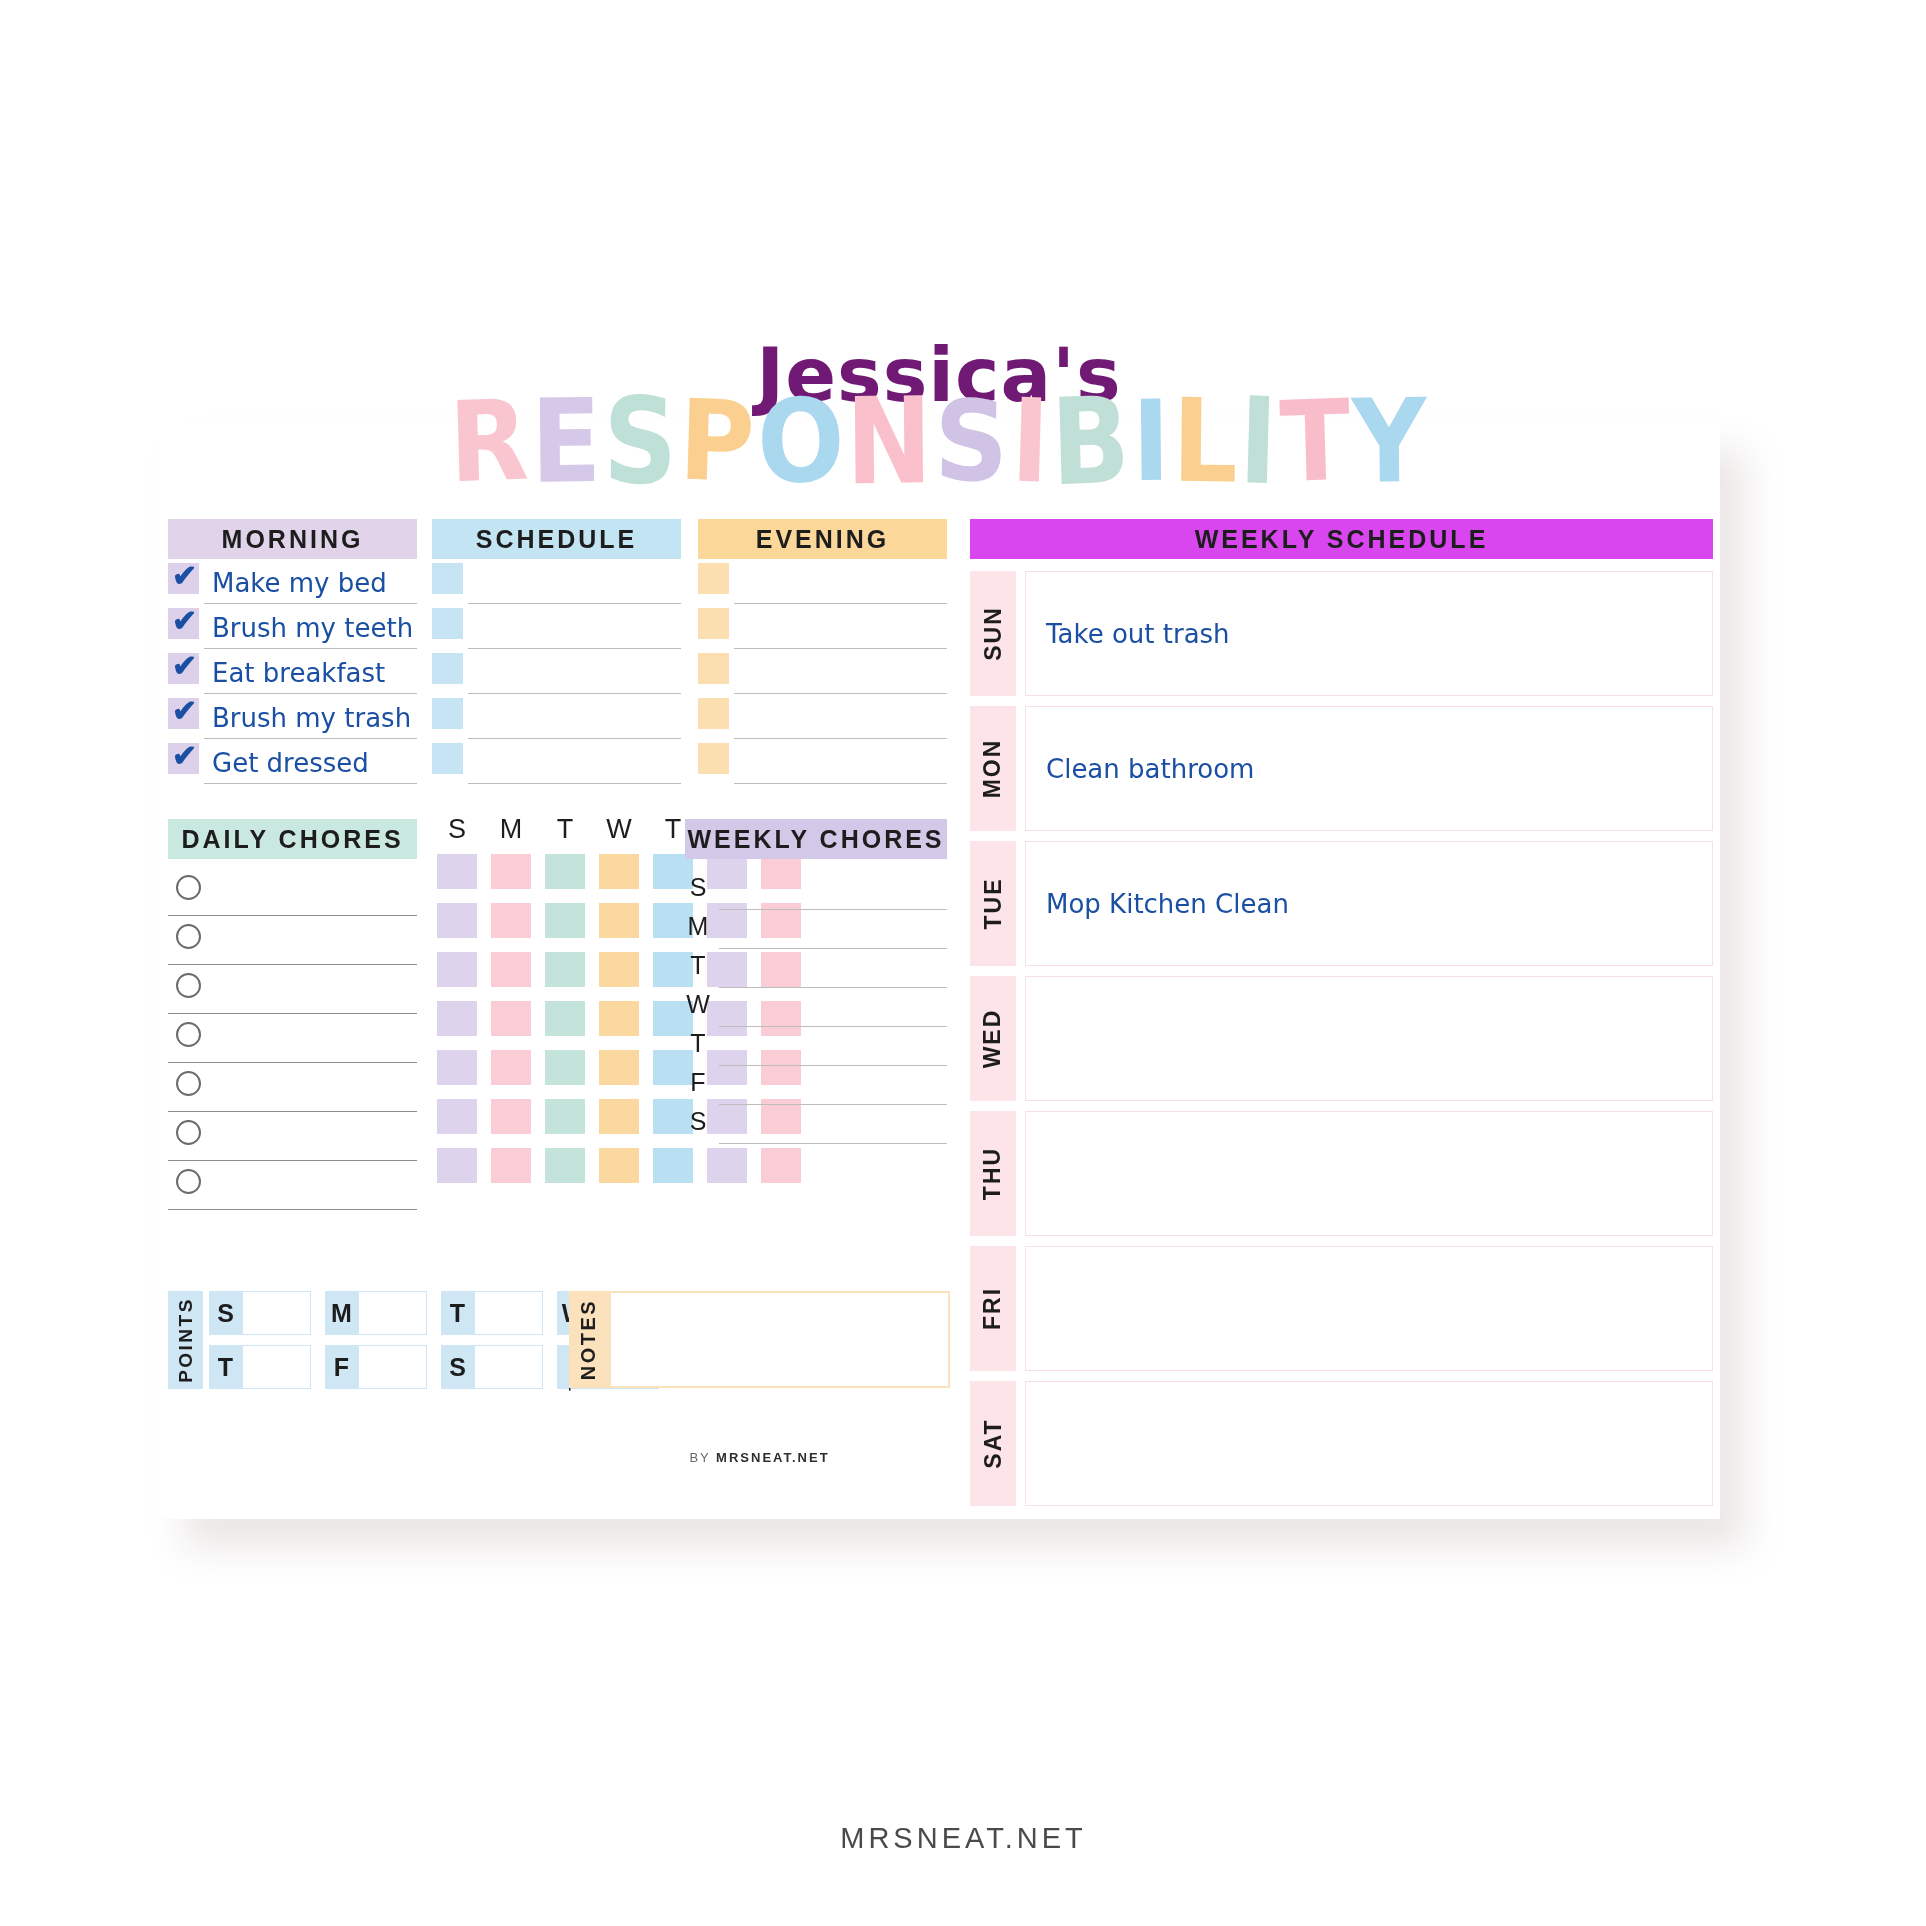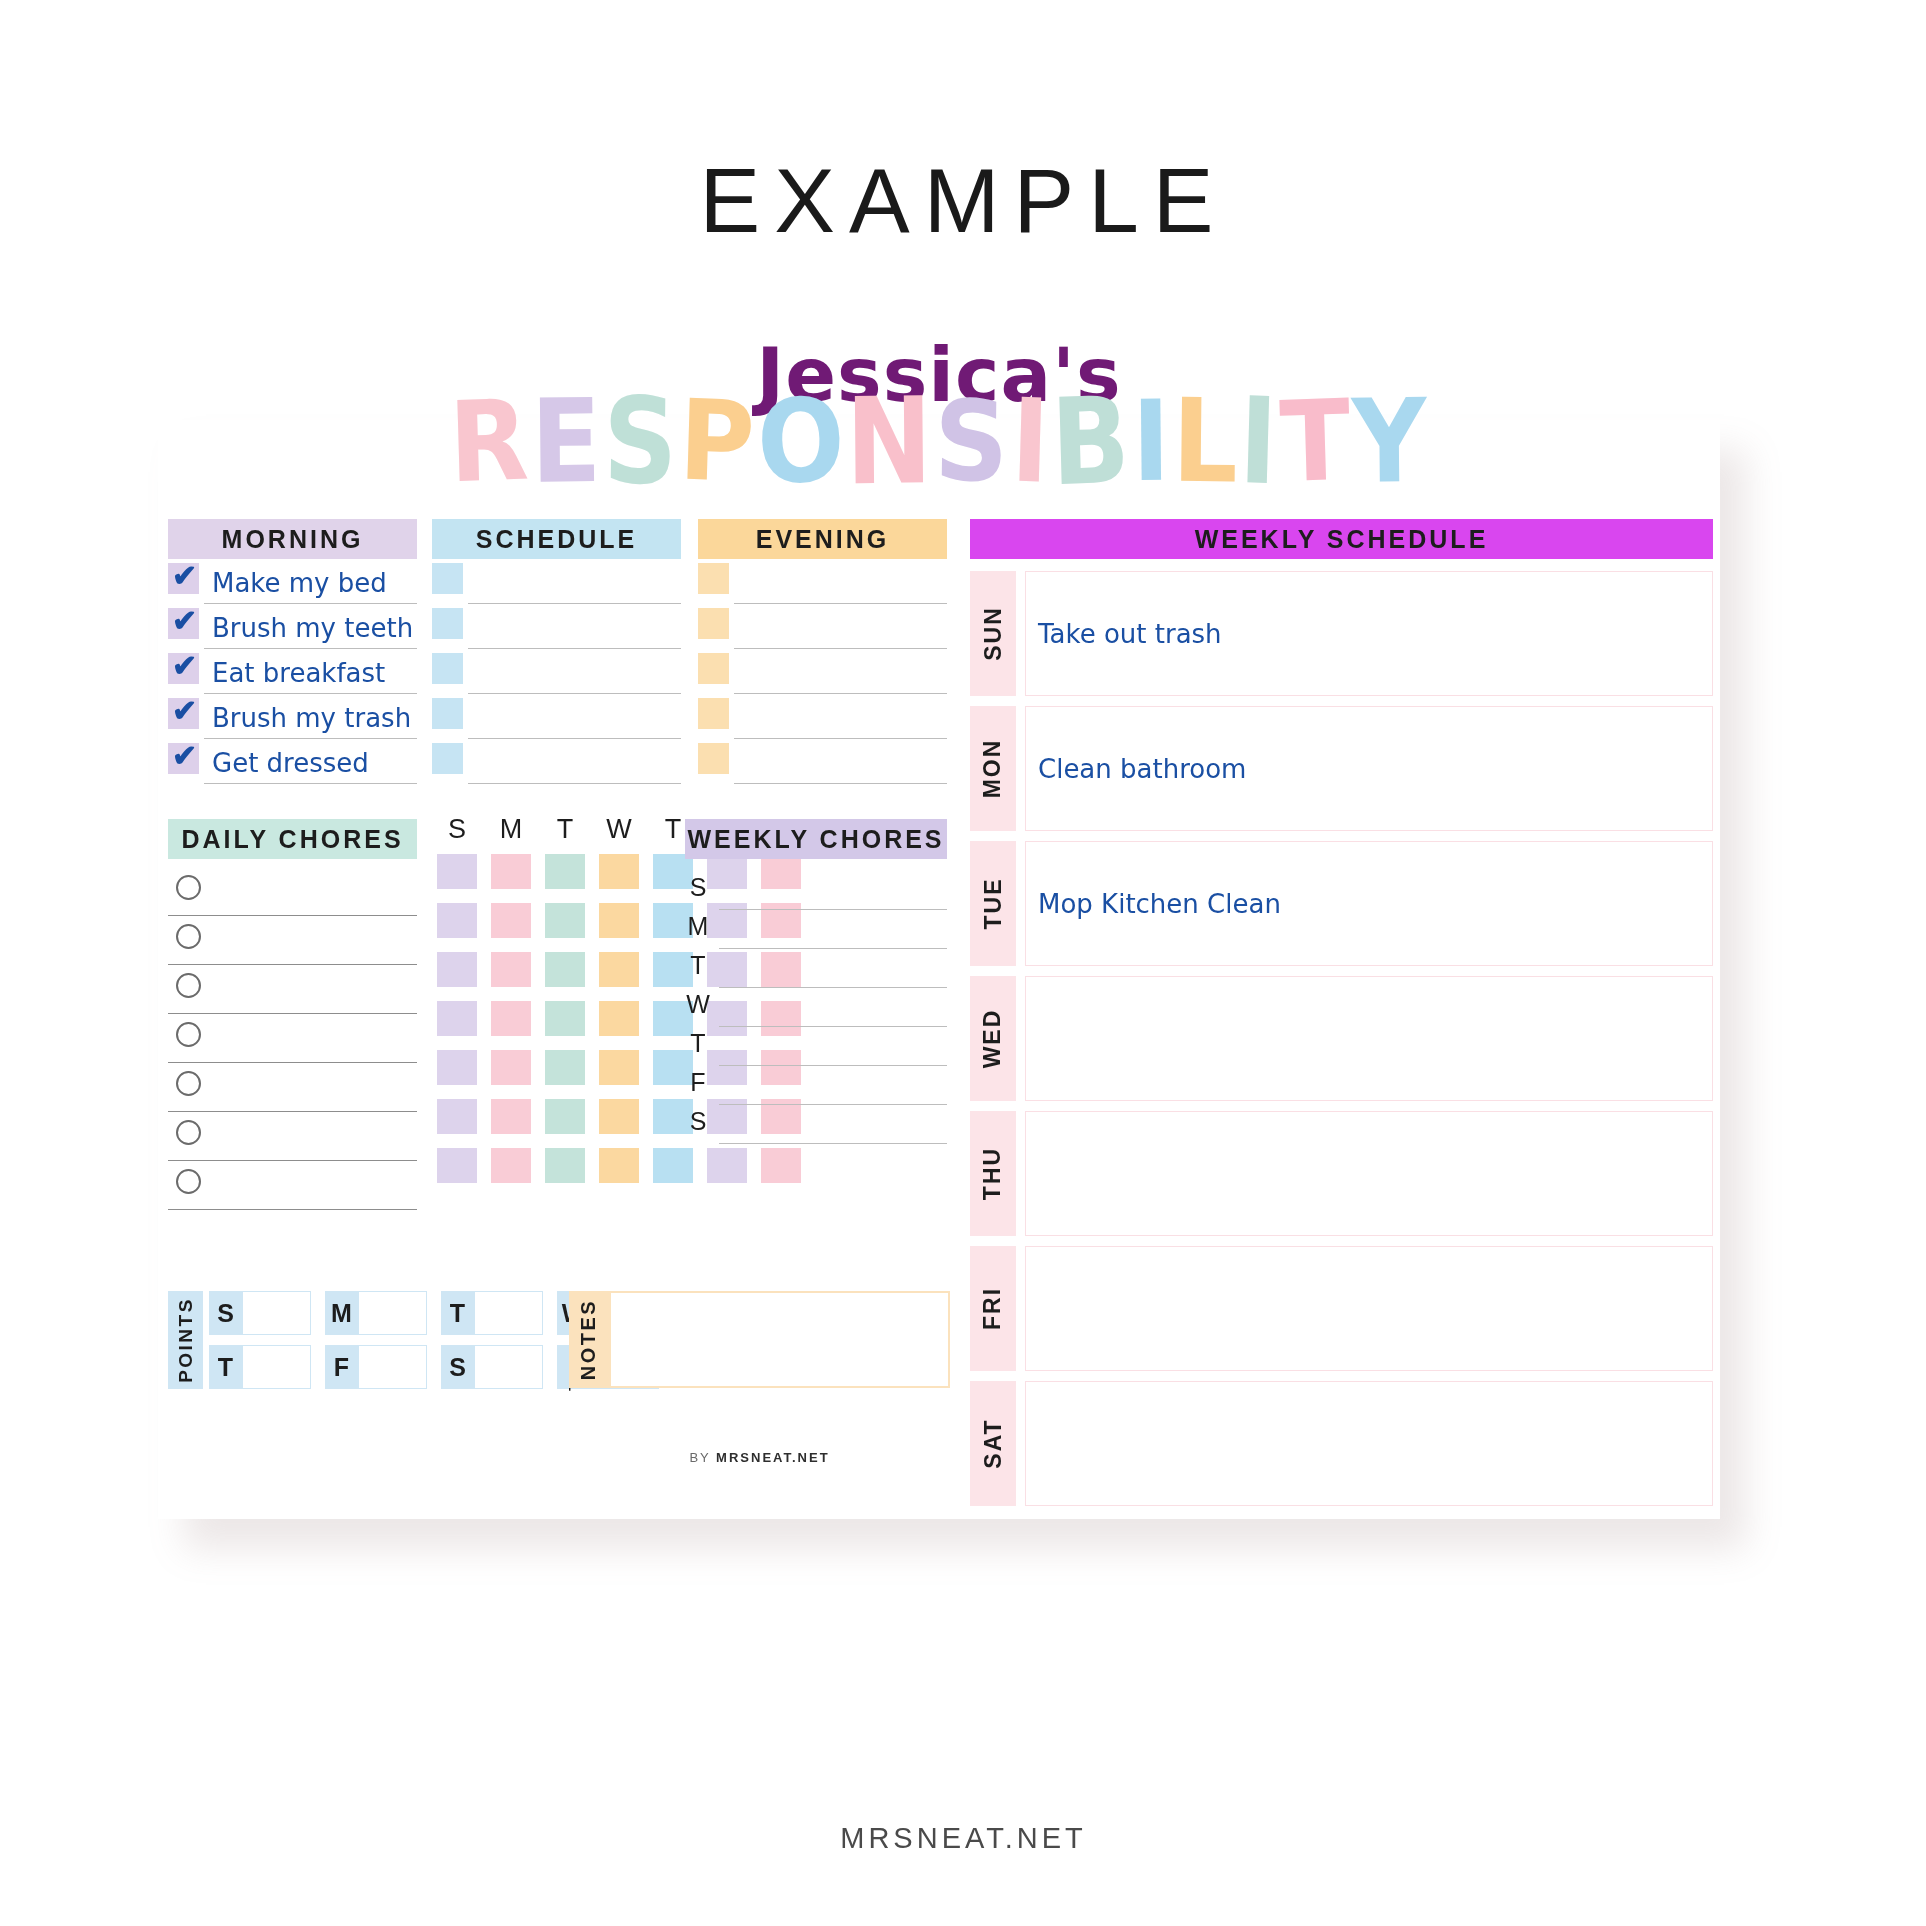--- a/index.html
+++ b/index.html
@@ -110,21 +110,21 @@
     display: flex; align-items: center; justify-content: center;
   }
   .ws-day span {
     transform: rotate(-90deg);
     font-family: "Liberation Sans", sans-serif;
     font-size: 23px; font-weight: 700; letter-spacing: 2px; color: #1d1d1d;
     white-space: nowrap;
   }
   .ws-box {
     flex: 1; margin-left: 9px; border: 1.6px solid #fadfe4; background: #fff;
-    display: flex; align-items: center; padding-left: 12px;
+    display: flex; align-items: center; padding-left: 20px;
   }
   .ws-box span {
     font-family: "DejaVu Sans", sans-serif;
     font-size: 26px; color: #1a4fa3;
   }
 
   
   .pts-wrap { position: absolute; display: flex; }
   .pts-label {
     width: 35px; background: #cfe6f4;
@@ -173,21 +173,20 @@
     position: absolute; left: 0; top: 1822px; width: 1927px; text-align: center;
     font-family: "Liberation Sans", sans-serif;
     font-size: 29px; letter-spacing: 4px; color: #4a4a4a;
   }
 </style>
 </head>
 <body>
 
 <div id="root">
 
-  <div class="example-title">EXAMPLE</div>
 
   <div class="sheet">
 
     <div class="name-title">Jessica's</div>
     <div class="resp-title" id="resp-title"><span style="color: rgb(249, 198, 207); transform: scaleY(1.08) rotate(-1.8deg);">R</span><span style="color: rgb(214, 200, 232); transform: scaleY(1.12) rotate(-0.6deg);">E</span><span style="color: rgb(191, 224, 215); transform: scaleY(1.16) rotate(0.6deg);">S</span><span style="color: rgb(251, 207, 143); transform: scaleY(1.08) rotate(1.8deg);">P</span><span style="color: rgb(169, 216, 239); transform: scaleY(1.12) rotate(-1.8deg);">O</span><span style="color: rgb(249, 192, 203); transform: scaleY(1.16) rotate(-0.6deg);">N</span><span style="color: rgb(208, 195, 230); transform: scaleY(1.08) rotate(0.6deg);">S</span><span style="color: rgb(249, 198, 207); transform: scaleY(1.12) rotate(1.8deg);">I</span><span style="color: rgb(191, 223, 215); transform: scaleY(1.16) rotate(-1.8deg);">B</span><span style="color: rgb(169, 216, 239); transform: scaleY(1.08) rotate(-0.6deg);">I</span><span style="color: rgb(251, 207, 143); transform: scaleY(1.12) rotate(0.6deg);">L</span><span style="color: rgb(191, 223, 215); transform: scaleY(1.16) rotate(1.8deg);">I</span><span style="color: rgb(249, 188, 203); transform: scaleY(1.08) rotate(-1.8deg);">T</span><span style="color: rgb(169, 216, 239); transform: scaleY(1.12) rotate(-0.6deg);">Y</span></div>
 
     <div class="abs" style="left:10px; top:99px; width:249px;">
       <div class="hdr routine-hdr" style="background:#e0d3ea;">MORNING</div>
       <div id="morning-rows">
           <div class="routine-row">

